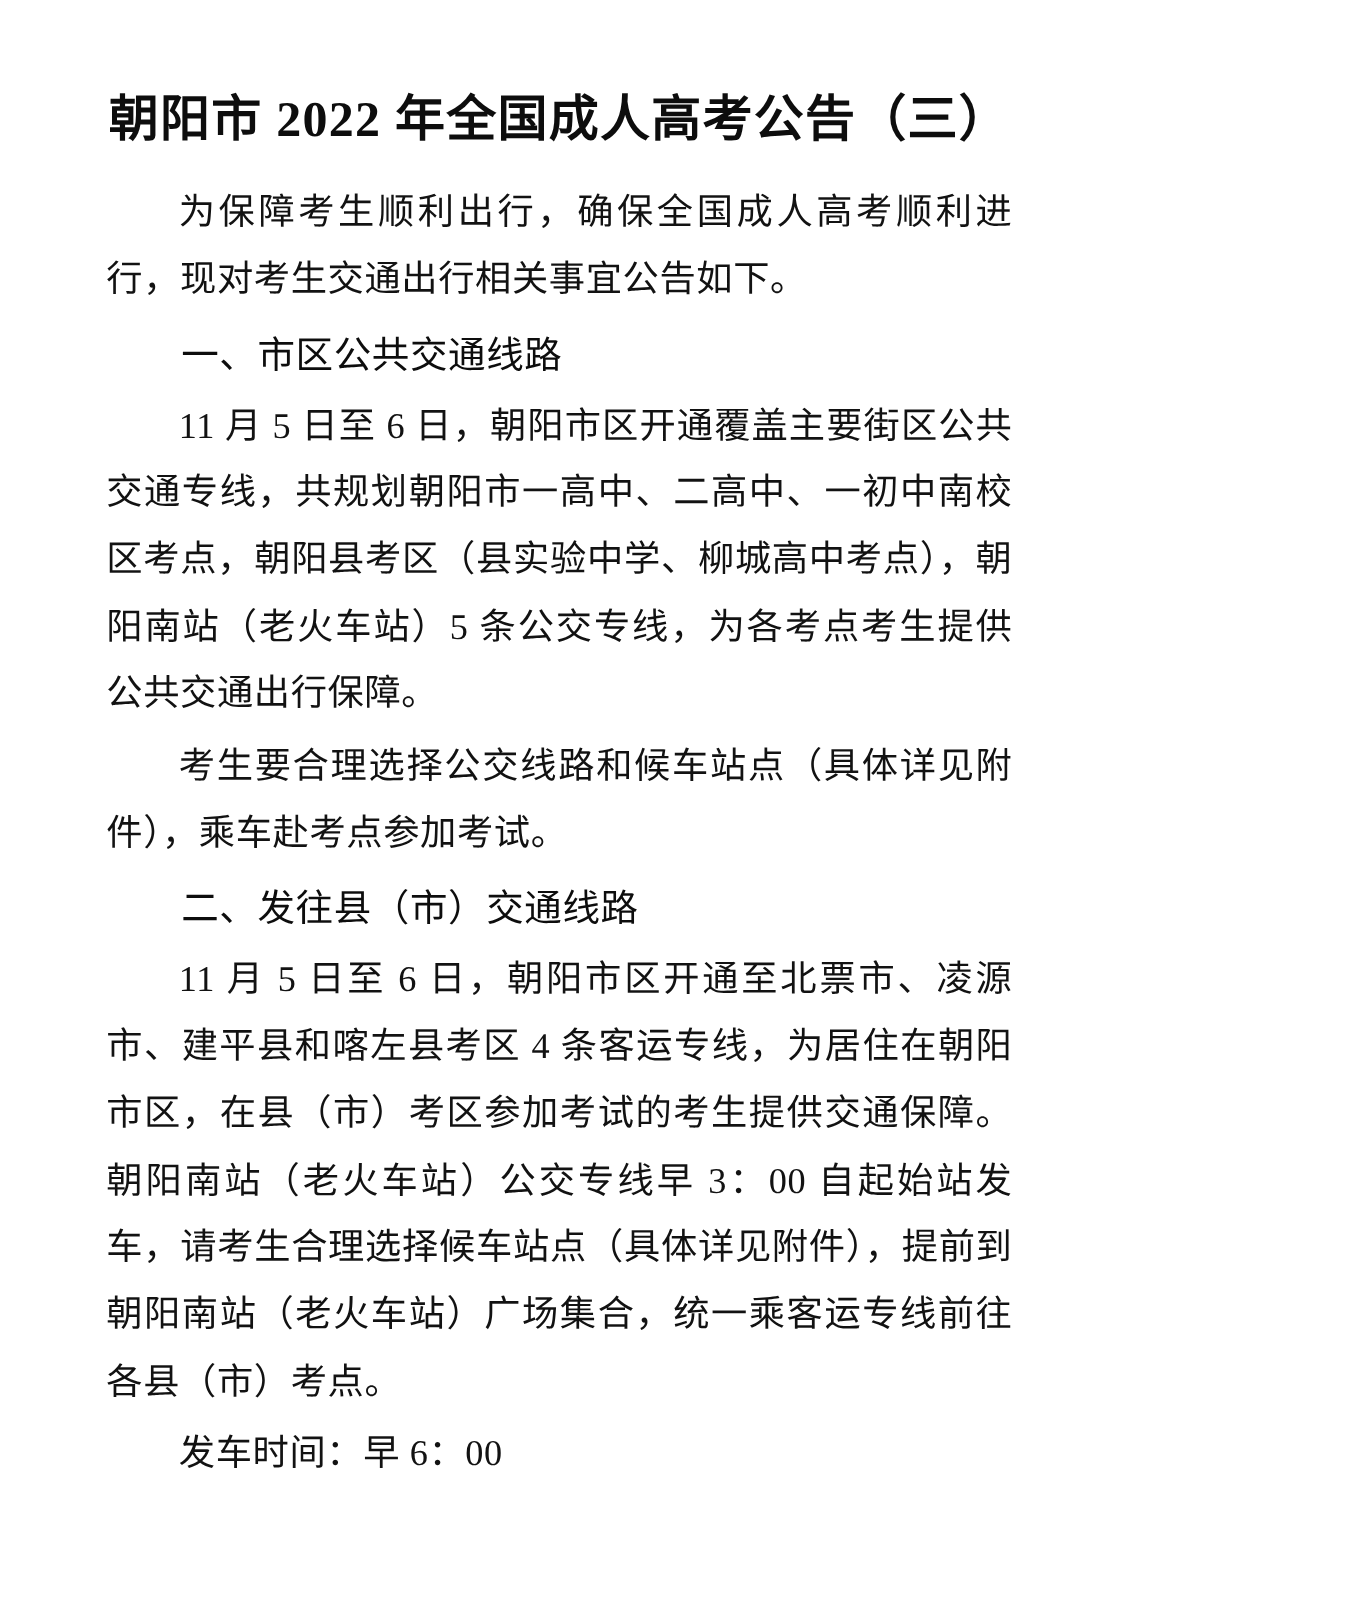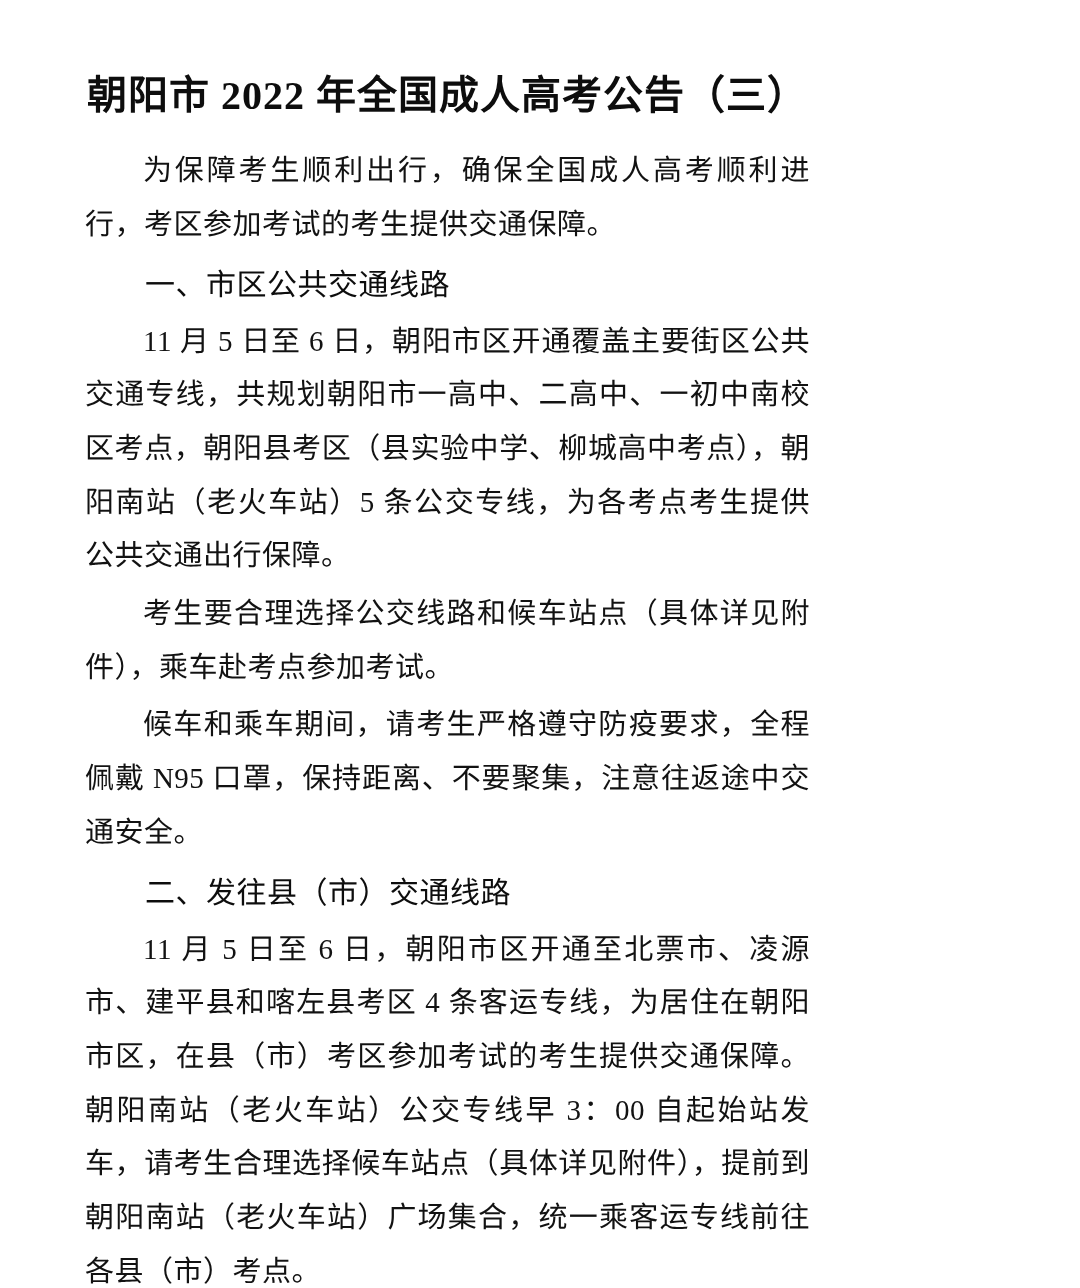--- a/index.html
+++ b/index.html
@@ -57,29 +57,28 @@
     letter-spacing: 0.5px;
   }
 </style>
 </head>
 <body>
 
 <div class="page">
 
   <h1 class="doc-title">朝阳市 2022 年全国成人高考公告（三）</h1>
 
-  <p class="para">为保障考生顺利出行，确保全国成人高考顺利进行，考区参加考试的考生提供交通保障。</p>
+  <p class="para">为保障考生顺利出行，确保全国成人高考顺利进行，现对考生交通出行相关事宜公告如下。</p>
 
   <h2 class="heading">一、市区公共交通线路</h2>
 
   <p class="para">11 月 5 日至 6 日，朝阳市区开通覆盖主要街区公共交通专线，共规划朝阳市一高中、二高中、一初中南校区考点，朝阳县考区（县实验中学、柳城高中考点），朝阳南站（老火车站）5 条公交专线，为各考点考生提供公共交通出行保障。</p>
 
   <p class="para">考生要合理选择公交线路和候车站点（具体详见附件），乘车赴考点参加考试。</p>
 
-  <p class="para">候车和乘车期间，请考生严格遵守防疫要求，全程佩戴 N95 口罩，保持距离、不要聚集，注意往返途中交通安全。</p>
 
   <h2 class="heading">二、发往县（市）交通线路</h2>
 
   <p class="para">11 月 5 日至 6 日，朝阳市区开通至北票市、凌源市、建平县和喀左县考区 4 条客运专线，为居住在朝阳市区，在县（市）考区参加考试的考生提供交通保障。朝阳南站（老火车站）公交专线早 3：00 自起始站发车，请考生合理选择候车站点（具体详见附件），提前到朝阳南站（老火车站）广场集合，统一乘客运专线前往各县（市）考点。</p>
 
 
   <p class="sub-item">发车时间：早 6：00</p>
 
 </div>
 

